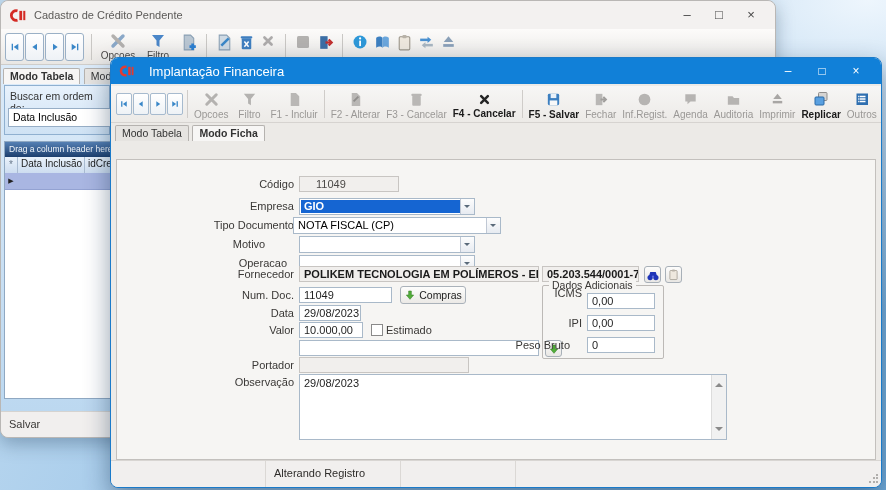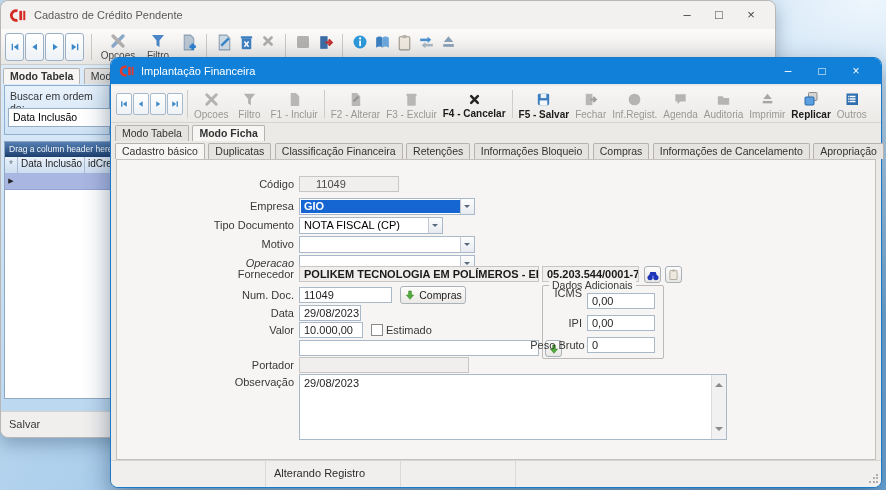--- a/index.html
+++ b/index.html
@@ -50,21 +50,21 @@
   .grow .mk{width:12px;text-align:center;font-size:7px;line-height:15px;color:#222;}
   .grow .v{flex:1;line-height:15px;white-space:nowrap;overflow:hidden;}
   .back-status{position:absolute;left:0;bottom:0;right:0;height:26px;background:#f1efee;
         border-top:1px solid #d5d3d0;border-radius:0 0 8px 8px;font-size:11px;color:#3a3836;
         line-height:25px;padding-left:8px;box-sizing:border-box;}
   
   .front{left:110px;top:57px;width:772px;height:431px;background:#eceae7;border:1px solid #1a7ac9;
          border-radius:8px;box-shadow:0 10px 26px rgba(10,40,70,.45);}
   .tbar-f{position:absolute;left:0;top:0;right:0;height:26px;background:#1180d8;border-radius:7px 7px 0 0;
           display:flex;align-items:center;padding:0 8px;box-sizing:border-box;}
-  .ttl-f{font-size:11px;color:#fff;margin-left:7px;}
+  .ttl-f{font-size:13px;color:#fff;margin-left:15px;}
   .wc-f span{width:34px;text-align:center;font-size:12px;color:#fff;line-height:24px;}
   .toolbar-f{position:absolute;left:0;top:28px;right:0;height:37px;
              background:linear-gradient(#f7f6f5,#eceae7);border-bottom:1px solid #d6d3d0;
              display:flex;align-items:center;padding-left:5px;box-sizing:border-box;}
   .navf{width:14px;height:20px;background:linear-gradient(#ffffff,#eef2f6);border:1px solid #a6bace;
         border-radius:2px;margin-right:1px;display:flex;align-items:center;justify-content:center;}
   .tbtn{display:flex;flex-direction:column;align-items:center;justify-content:flex-start;
         padding:2px 3px 0;font-size:10px;color:#9a9896;min-width:30px;}
   .tbtn .cap2{margin-top:1px;white-space:nowrap;}
   .tbtn.on{color:#1b1b1b;font-weight:bold;}
@@ -376,21 +376,21 @@
           </span>
         <span class="cap2">F2 - Alterar</span>
       </span>
       <span class="tbtn">
         <span>
             <svg width="17" height="17" viewBox="0 0 18 18">
               <rect x="4.5" y="5" width="9" height="10.5" rx="1" fill="#b9b7b5"></rect>
               <rect x="3.5" y="3" width="11" height="2.2" rx="1" fill="#b9b7b5"></rect>
             </svg>
           </span>
-        <span class="cap2">F3 - Excluir</span>
+        <span class="cap2">F3 - Cancelar</span>
       </span>
       <span class="tbtn on">
         <span>
             <svg width="15" height="15" viewBox="0 0 18 18">
               <path d="M5 5l8 8M13 5l-8 8" stroke="#242424" stroke-width="3" stroke-linecap="round"></path>
             </svg>
           </span>
         <span class="cap2">F4 - Cancelar</span>
       </span>
       <span class="sep-f"></span>
@@ -464,54 +464,44 @@
             </svg>
           </span>
         <span class="cap2">Outros</span>
       </span>
     </div>
 
     <div class="mtabs">
       <span class="tab">Modo Tabela</span>
       <span class="tab act bold">Modo Ficha</span>
     </div>
-    <div class="ptabs">
-      <span class="tab act">Cadastro básico</span>
-      <span class="tab">Duplicatas</span>
-      <span class="tab">Classificação Financeira</span>
-      <span class="tab">Retenções</span>
-      <span class="tab">Informações Bloqueio</span>
-      <span class="tab">Compras</span>
-      <span class="tab">Informações de Cancelamento</span>
-      <span class="tab">Apropriação</span>
-    </div>
 
     <div class="content">
 
       <span class="lbl" style="left:87px;top:17px;width:90px;">Código</span>
       <span class="fld ro" style="left:182px;top:16px;width:100px;padding-left:16px;">11049</span>
 
       <span class="lbl" style="left:87px;top:39px;width:90px;">Empresa</span>
       <span class="combo" style="left:182px;top:38px;width:176px;">
         <span class="selx">GIO</span>
         <span class="arr"></span>
       </span>
 
       <span class="lbl" style="left:80px;top:58px;width:97px;">Tipo Documento</span>
-      <span class="combo" style="left:182px;top:57px;width:144px;">
+      <span class="combo" style="left:176px;top:57px;width:208px;">
         <span class="txt">NOTA FISCAL (CP)</span>
         <span class="arr"></span>
       </span>
 
-      <span class="lbl" style="left:87px;top:77px;width:90px;">Motivo</span>
+      <span class="lbl" style="left:87px;top:77px;width:90px;text-align:center;">Motivo</span>
       <span class="combo" style="left:182px;top:76px;width:176px;">
         <span class="arr"></span>
       </span>
 
-      <span class="lbl" style="left:87px;top:96px;width:90px;font-style:italic;">Operacao</span>
+      <span class="lbl" style="left:80px;top:96px;width:90px;">Operacao</span>
       <span class="combo" style="left:182px;top:95px;width:176px;">
         <span class="arr"></span>
       </span>
 
       <span class="lbl" style="left:87px;top:107px;width:90px;">Fornecedor</span>
       <span class="fld ro bold" style="left:182px;top:106px;width:240px;color:#1a1a1a;">POLIKEM TECNOLOGIA EM POLÍMEROS - EIRELI</span>
       <span class="fld ro bold" style="left:425px;top:106px;width:97px;color:#1a1a1a;text-align:center;">05.203.544/0001-74</span>
       <span class="sqbtn" style="left:527px;top:106px;">
         <span>
             <svg width="14" height="14" viewBox="0 0 18 18">
@@ -562,21 +552,21 @@
       <span class="lbl" style="left:87px;top:198px;width:90px;">Portador</span>
       <span class="fld ro" style="left:182px;top:197px;width:170px;"></span>
 
       <span class="grp" style="left:425px;top:125px;width:120px;height:72px;">
         <span class="cap">Dados Adicionais</span>
       </span>
       <span class="lbl" style="left:400px;top:126px;width:65px;">ICMS</span>
       <span class="fld num" style="left:470px;top:133px;width:68px;">0,00</span>
       <span class="lbl" style="left:400px;top:156px;width:65px;">IPI</span>
       <span class="fld num" style="left:470px;top:155px;width:68px;">0,00</span>
-      <span class="lbl" style="left:408px;top:178px;width:65px;text-align:center;">Peso Bruto</span>
+      <span class="lbl" style="left:388px;top:178px;width:65px;">Peso Bruto</span>
       <span class="fld num" style="left:470px;top:177px;width:68px;">0</span>
 
       <span class="lbl" style="left:87px;top:215px;width:90px;">Observação</span>
       <span class="obs" style="left:182px;top:214px;width:428px;height:66px;">
         <span class="txtv">29/08/2023</span>
         <span class="sb">
             <span class="up"></span>
             <span class="dn"></span>
           </span>
       </span>

